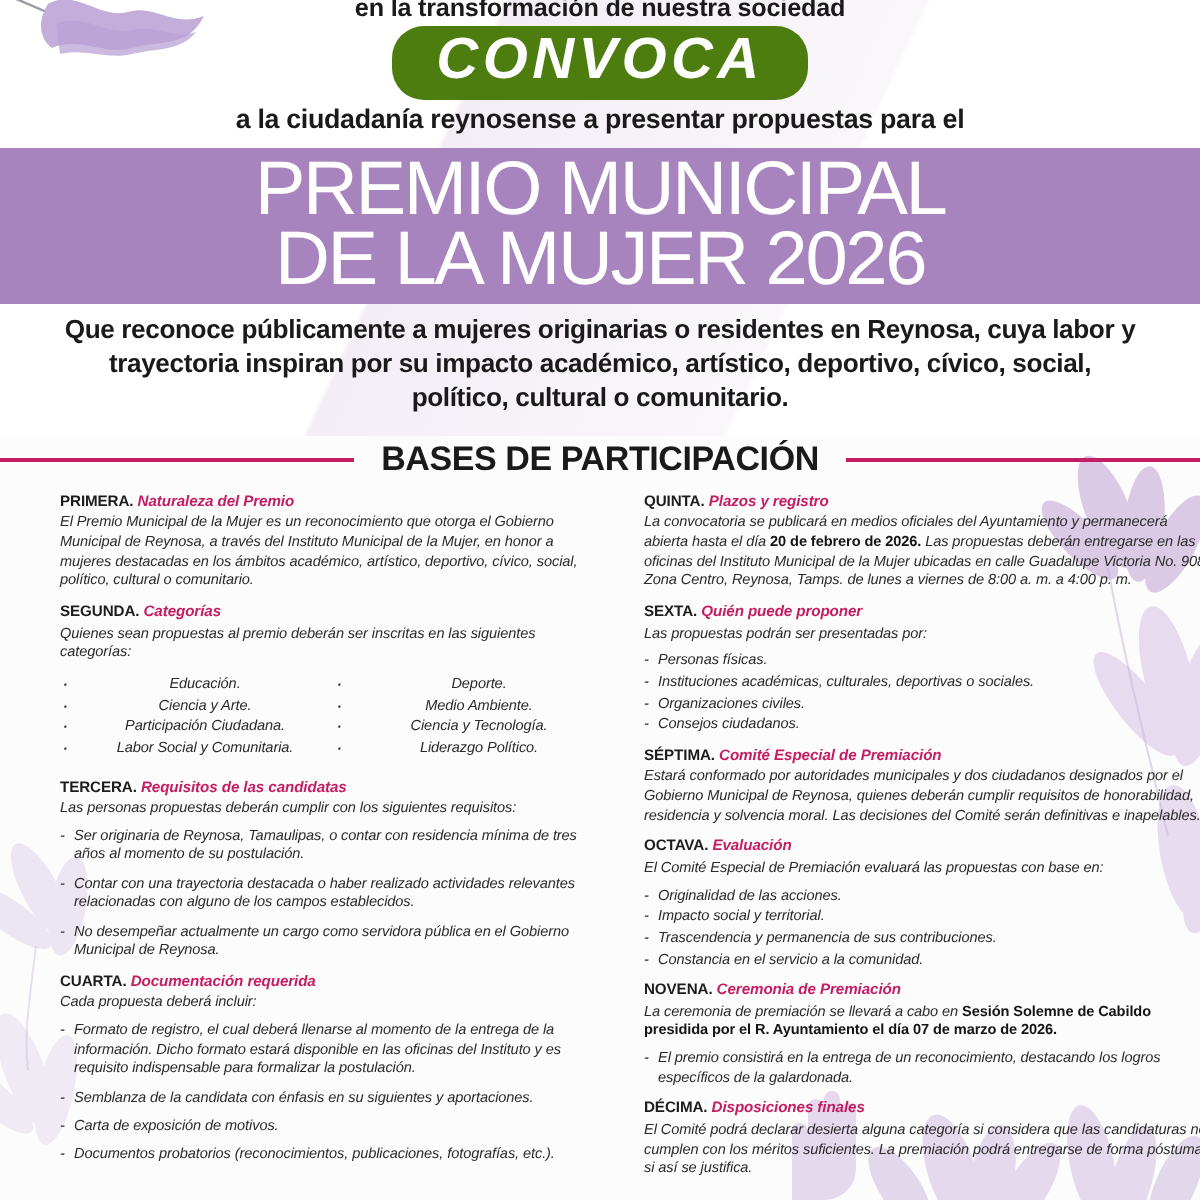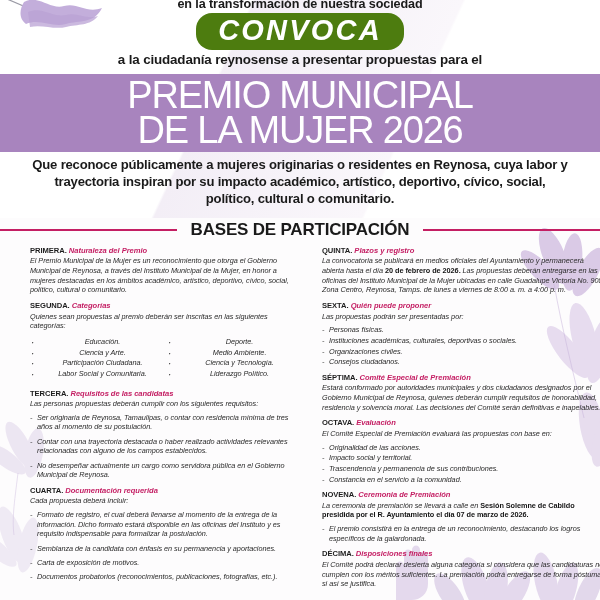--- a/index.html
+++ b/index.html
@@ -238,21 +238,21 @@
             <li>Ser originaria de Reynosa, Tamaulipas, o contar con residencia mínima de tres años al momento de su postulación.</li>
             <li>Contar con una trayectoria destacada o haber realizado actividades relevantes relacionadas con alguno de los campos establecidos.</li>
             <li>No desempeñar actualmente un cargo como servidora pública en el Gobierno Municipal de Reynosa.</li>
           </ul>
         </div>
         <div class="sec">
           <div class="sec-h"><span class="num">CUARTA.</span><span class="nm"> Documentación requerida</span></div>
           <p class="ptext">Cada propuesta deberá incluir:</p>
           <ul class="dlist">
             <li>Formato de registro, el cual deberá llenarse al momento de la entrega de la información. Dicho formato estará disponible en las oficinas del Instituto y es requisito indispensable para formalizar la postulación.</li>
-            <li>Semblanza de la candidata con énfasis en su permanencia y aportaciones.</li>
+            <li>Semblanza de la candidata con énfasis en su siguientes y aportaciones.</li>
             <li>Carta de exposición de motivos.</li>
             <li>Documentos probatorios (reconocimientos, publicaciones, fotografías, etc.).</li>
           </ul>
         </div>
       </div>
     <div class="col right" id="col-right">
         <div class="sec">
           <div class="sec-h"><span class="num">QUINTA.</span><span class="nm"> Plazos y registro</span></div>
           <p class="ptext"><span>La convocatoria se publicará en medios oficiales del Ayuntamiento y permanecerá abierta hasta el día </span><b>20 de febrero de 2026.</b><span> Las propuestas deberán entregarse en las oficinas del Instituto Municipal de la Mujer ubicadas en calle Guadalupe Victoria No. 908, Zona Centro, Reynosa, Tamps. de lunes a viernes de 8:00 a. m. a 4:00 p. m.</span></p>
         </div>
@@ -275,21 +275,21 @@
           <p class="ptext">El Comité Especial de Premiación evaluará las propuestas con base en:</p>
           <ul class="dlist tight">
             <li>Originalidad de las acciones.</li>
             <li>Impacto social y territorial.</li>
             <li>Trascendencia y permanencia de sus contribuciones.</li>
             <li>Constancia en el servicio a la comunidad.</li>
           </ul>
         </div>
         <div class="sec">
           <div class="sec-h"><span class="num">NOVENA.</span><span class="nm"> Ceremonia de Premiación</span></div>
-          <p class="ptext"><span>La ceremonia de premiación se llevará a calle en </span><b>Sesión Solemne de Cabildo presidida por el R. Ayuntamiento el día 07 de marzo de 2026.</b><span></span></p>
+          <p class="ptext"><span>La ceremonia de premiación se llevará a cabo en </span><b>Sesión Solemne de Cabildo presidida por el R. Ayuntamiento el día 07 de marzo de 2026.</b><span></span></p>
           <ul class="dlist">
             <li>El premio consistirá en la entrega de un reconocimiento, destacando los logros específicos de la galardonada.</li>
           </ul>
         </div>
         <div class="sec">
           <div class="sec-h"><span class="num">DÉCIMA.</span><span class="nm"> Disposiciones finales</span></div>
           <p class="ptext">El Comité podrá declarar desierta alguna categoría si considera que las candidaturas no cumplen con los méritos suficientes. La premiación podrá entregarse de forma póstuma si así se justifica.</p>
         </div>
       </div>
   </div>

